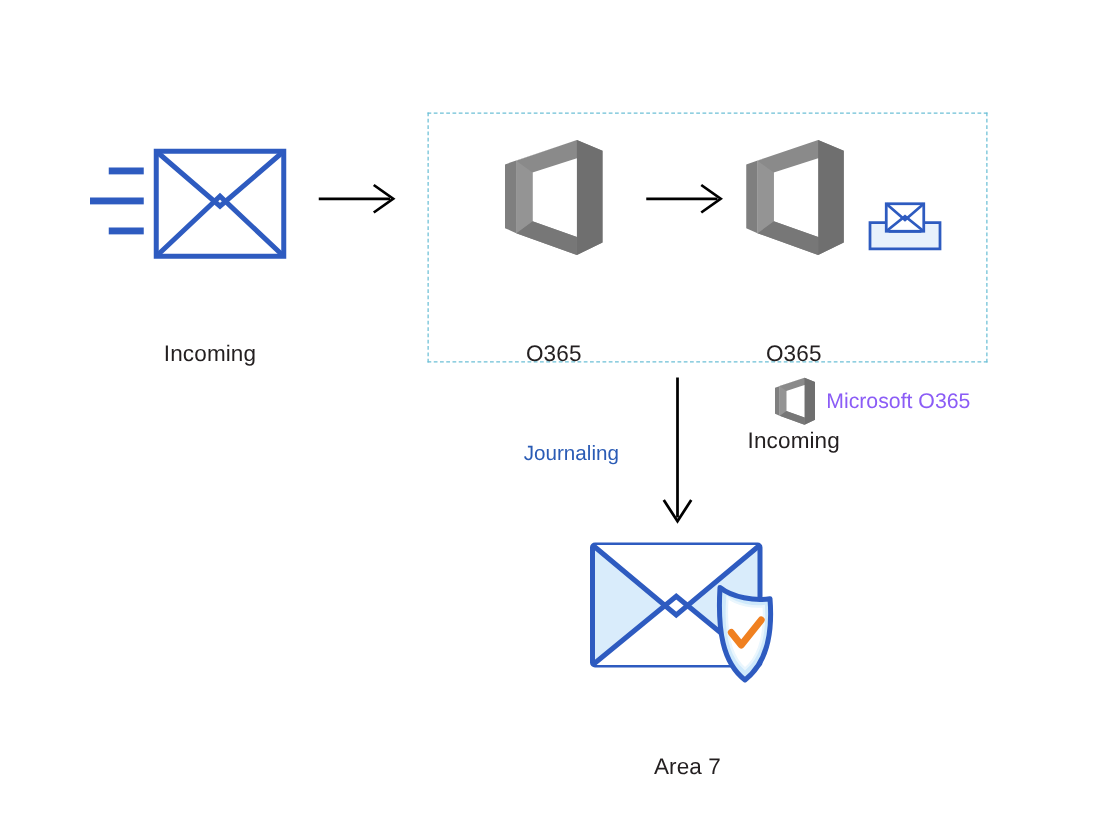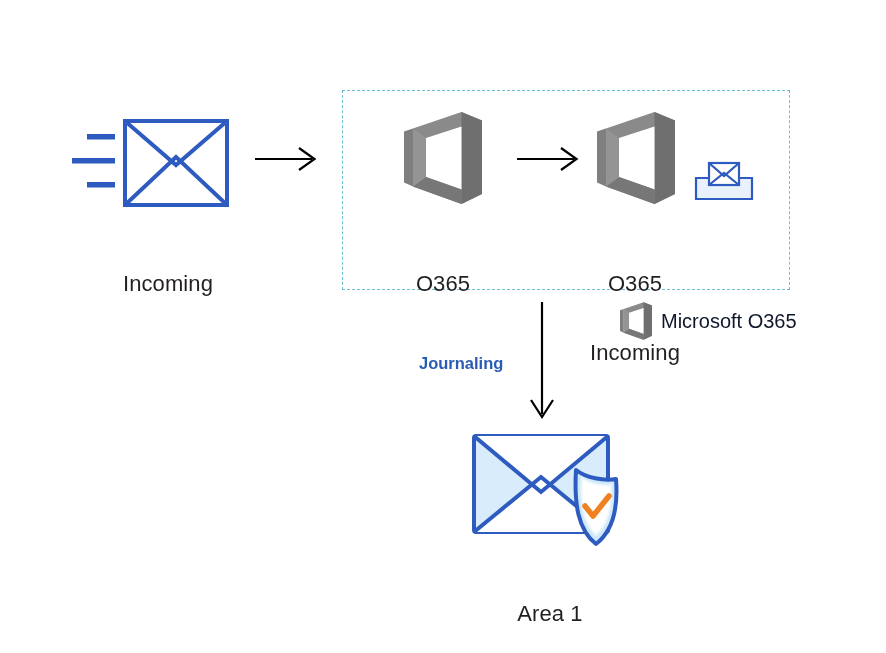--- a/index.html
+++ b/index.html
@@ -18,21 +18,21 @@
   .canvas {
     position: absolute;
     inset: 0;
   }
   .node {
     position: absolute;
   }
   .caption {
     position: absolute;
     text-align: center;
-    font-size: 22px;
+    font-size: 18px;
     line-height: 23px;
     color: #231f20;
     white-space: pre;
     letter-spacing: 0.1px;
   }
   .caption-line { display: block; }
 
   
   #o365-zone {
     left: 342px;
@@ -42,36 +42,36 @@
     border: 1.6px dashed #6cc0d6;
     box-sizing: border-box;
   }
 
   
   #journaling-label {
     left: 419px;
     top: 354px;
     width: 90px;
     font-size: 16.5px;
-    font-weight: bold;
+    font-weight: normal;
     color: #2a5bb5;
     white-space: nowrap;
   }
 
   
   #legend {
     left: 620px;
     top: 302px;
     display: flex;
     align-items: center;
     gap: 9px;
   }
   #legend-text {
-    font-size: 20px;
-    color: #0f172a;
+    font-size: 17px;
+    color: #8b5cf6;
     white-space: nowrap;
   }
 
   svg { display: block; overflow: visible; }
 </style>
 </head>
 <body>
 
 <div class="canvas">
 
@@ -182,17 +182,17 @@
       <path d="M4 4 L71 60 L138 4" fill="none" stroke="#2e5bc0" stroke-width="4" stroke-linejoin="miter"></path>
       <path d="M4 100 L71 45 L138 100" fill="none" stroke="#2e5bc0" stroke-width="4" stroke-linejoin="miter"></path>
 
       <path d="M106 38 C116 46 134 49 146 47 C148 72 144 98 126 112 C108 98 104 72 106 38 Z" fill="#cfe9fb" stroke="#2e5bc0" stroke-width="4" stroke-linejoin="round"></path>
       <path d="M112 46 C120 52 133 54 141 53 C142 72 139 92 126 103 C113 92 110 72 112 46 Z" fill="#ffffff" stroke="#eaf6fd" stroke-width="2"></path>
 
       <path d="M115 74 L123 84 L139 64" fill="none" stroke="#f08020" stroke-width="5.5" stroke-linecap="round" stroke-linejoin="round"></path>
     </svg>
   </div>
   <div class="caption" style="left:460px; top:556px; width:180px;">
-    <span class="caption-line">Area 1</span>
+    <span class="caption-line">Area 7</span>
     
   </div>
 
 </div>
 
 </body></html>

